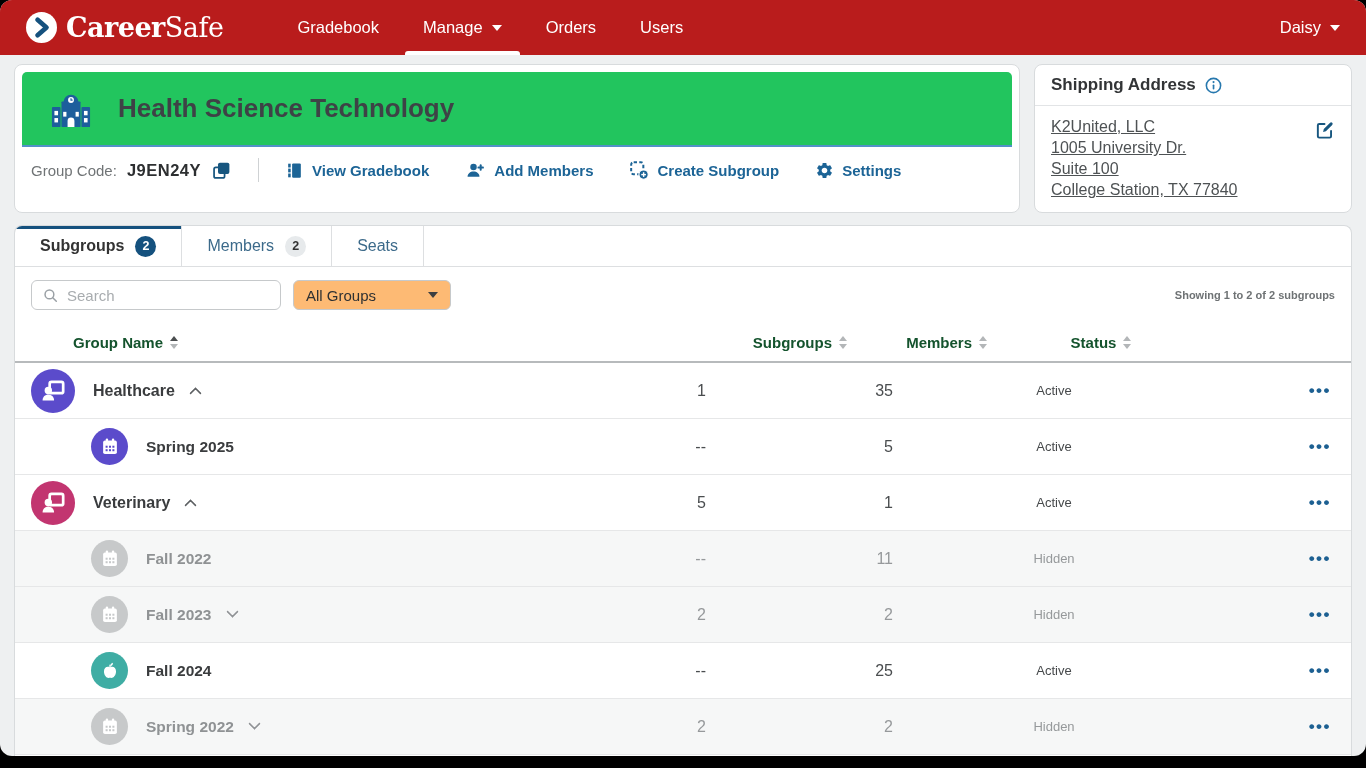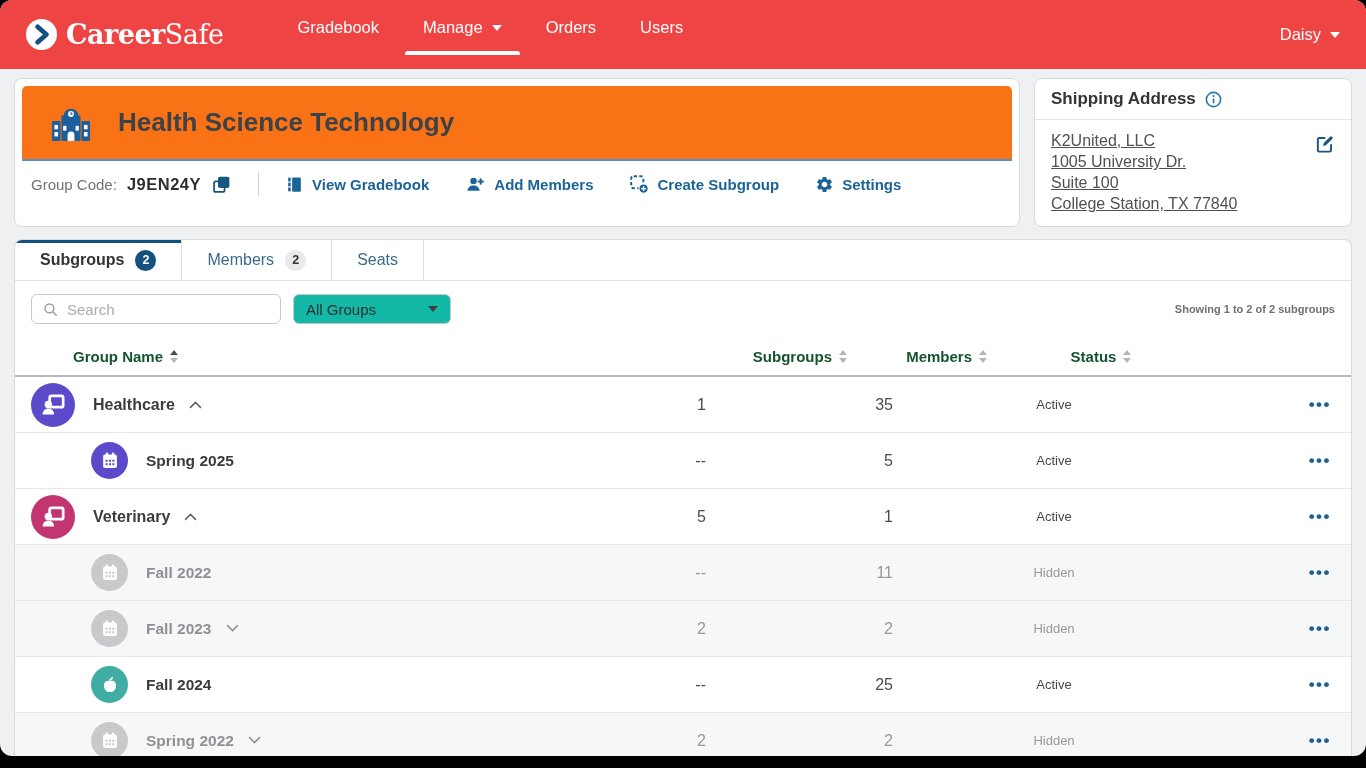--- a/index.html
+++ b/index.html
@@ -1,37 +1,37 @@
 <!DOCTYPE html>
 <html><head>
 <meta charset="utf-8">
 <style>
   * { margin:0; padding:0; box-sizing:border-box; }
   html,body { width:1366px; height:768px; background:#000; font-family:"Liberation Sans","DejaVu Sans",sans-serif; }
   .window { position:relative; width:1366px; height:756px; background:#eef0f1; border-radius:12px; overflow:hidden; }
 
   
-  .navbar { height:69px; background:#ef4444; display:flex; padding:0 26px; }
+  .navbar { height:55px; background:#b91c1c; display:flex; padding:0 26px; }
   .logo { display:flex; align-items:center; gap:9px; }
   .logo-text { color:#fff; font-family:"DejaVu Serif","Liberation Serif",serif; font-size:27px; letter-spacing:-0.5px; }
   .logo-text b { font-weight:700; }
   .logo-text span { font-weight:400; }
   .nav-items { display:flex; margin-left:52px; height:55px; }
   .nav-item { position:relative; display:flex; align-items:center; gap:9px; padding:0 22px; color:#fff; font-size:16.5px; cursor:pointer; height:55px; }
   .nav-item.active::after { content:''; position:absolute; left:4px; right:4px; bottom:0; height:4px; background:#fff; border-radius:3px 3px 0 0; }
   .nav-user { margin-left:auto; display:flex; align-items:center; gap:9px; color:#fff; font-size:16.5px; cursor:pointer; }
   .caret-down { width:0; height:0; border-left:5px solid transparent; border-right:5px solid transparent; border-top:6px solid currentColor; display:inline-block; }
 
   
   .content { padding:9px 14px 0; }
   .top-row { display:flex; gap:14px; align-items:stretch; }
   .card { background:#fff; border:1px solid #d8dbdd; border-radius:8px; }
 
   .group-card { flex:1; overflow:hidden; display:flex; flex-direction:column; }
-  .group-banner { margin:7px 7px 0; background:#f97316; border-bottom:2px solid #5291c7; border-radius:5px 5px 0 0; display:flex; align-items:center; gap:24px; padding:0 26px; height:75px; }
+  .group-banner { margin:7px 7px 0; background:#22c55e; border-bottom:2px solid #5291c7; border-radius:5px 5px 0 0; display:flex; align-items:center; gap:24px; padding:0 26px; height:75px; }
   .school-icon svg { display:block; }
   .group-title { font-size:26px; font-weight:600; color:#3e4246; }
   .group-actions { height:46px; display:flex; align-items:center; padding:0 16px; }
   .gc-label { font-size:15px; color:#707476; margin-right:10px; }
   .gc-code { font-size:16.5px; font-weight:bold; color:#2d2f31; letter-spacing:0.5px; margin-right:10px; }
   .icon-btn { background:none; border:none; cursor:pointer; display:flex; align-items:center; padding:0; }
   .v-divider { width:1px; height:24px; background:#cfd2d4; margin:0 26px; }
   .action-link { display:flex; align-items:center; gap:8px; color:#1c6496; font-size:15px; font-weight:600; text-decoration:none; cursor:pointer; margin-right:36px; }
 
   .shipping-card { width:318px; }
@@ -48,21 +48,21 @@
   .tab.active { color:#333; font-weight:bold; }
   .tab.active::before { content:''; position:absolute; top:0; left:0; right:0; height:3px; background:#15517e; }
   .badge { min-width:21px; height:21px; border-radius:50%; display:flex; align-items:center; justify-content:center; font-size:12.5px; font-weight:bold; }
   .badge.dark { background:#15517e; color:#fff; }
   .badge.light { background:#e7eaec; color:#333; font-weight:600; }
 
   .toolbar { display:flex; align-items:center; gap:12px; padding:13px 16px; }
   .search-box { width:250px; height:30px; border:1px solid #c6c9cb; border-radius:6px; display:flex; align-items:center; gap:8px; padding:0 10px; background:#fff; }
   .search-box input { border:none; outline:none; flex:1; font-size:15px; color:#333; font-family:inherit; background:transparent; }
   .search-box input::placeholder { color:#a8acaf; }
-  .select-box { width:158px; height:30px; border:1px solid #c6c9cb; border-radius:6px; display:flex; align-items:center; justify-content:space-between; padding:0 12px; font-size:15px; color:#2e3032; cursor:pointer; background:#14b8a6; }
+  .select-box { width:158px; height:30px; border:1px solid #c6c9cb; border-radius:6px; display:flex; align-items:center; justify-content:space-between; padding:0 12px; font-size:15px; color:#2e3032; cursor:pointer; background:#fdba74; }
   .select-box .caret-down { color:#3c3f41; }
   .showing { margin-left:auto; font-size:11px; color:#6e7274;font-weight:bold; }
 
   
   .grid-row { display:grid; grid-template-columns:1fr 120px 140px 200px 150px; align-items:center; }
   .thead { height:40px; border-bottom:2px solid #b7babc; font-size:15px; font-weight:bold; color:#14532d; }
   .th-name { padding-left:58px; display:flex; align-items:center; gap:7px; }
   .th-num { display:flex; align-items:center; justify-content:flex-end; gap:7px; padding-right:14px; }
   .th-center { display:flex; align-items:center; justify-content:center; gap:7px; }
   .sort { display:inline-flex; flex-direction:column; gap:2.5px; }

